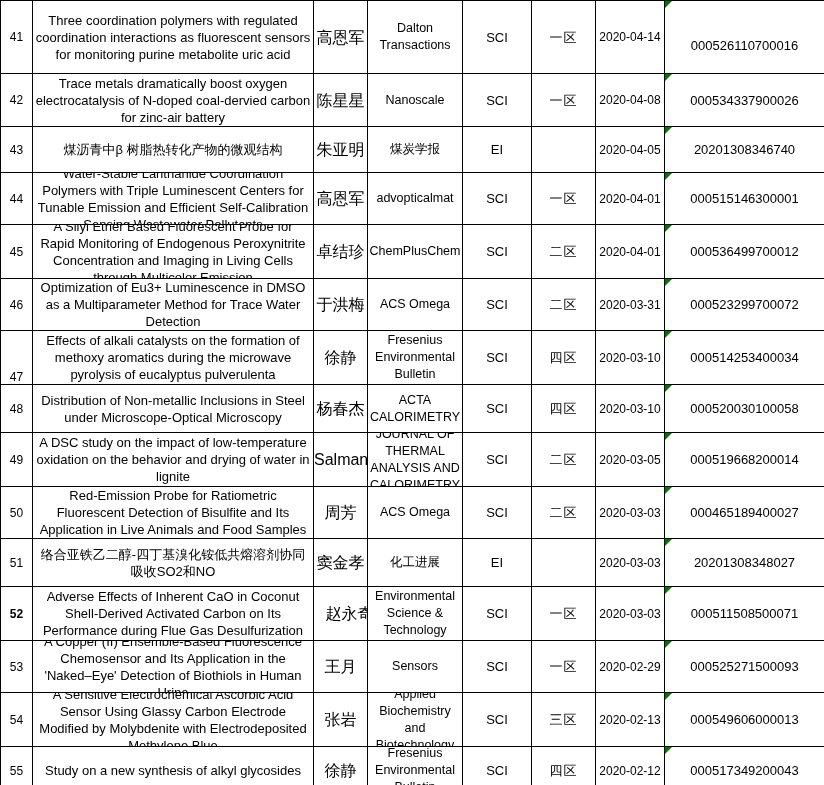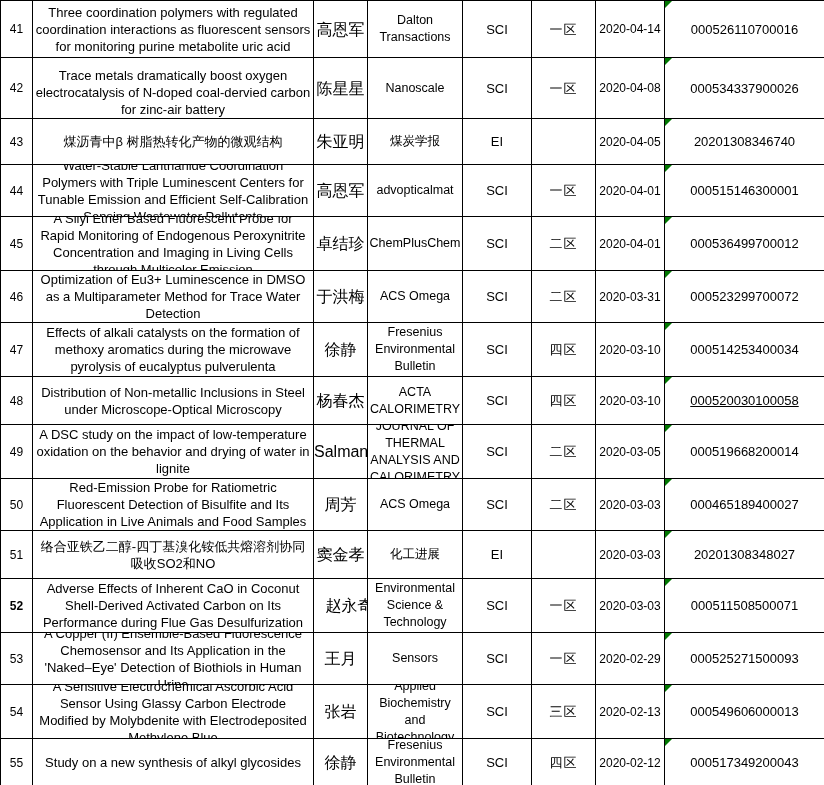--- a/index.html
+++ b/index.html
@@ -96,33 +96,33 @@
             <span class="txt cjk">一区</span>
           </div>
     </td>
     <td class="c-date">
       <div class="cellbox" style="height: 56px;">
             <span class="txt">2020-04-14</span>
           </div>
     </td>
     <td class="c-id">
       <span class="tri"></span>
-      <div class="cellbox" style="height: 56px;">
+      <div class="cellbox" style="height: 56px; margin-top: 16px;">
             <span class="txt">000526110700016</span>
           </div>
     </td>
   </tr>
       <tr style="height: 53px;">
     <td class="c-num">
       <div class="cellbox" style="height: 52px;">
             <span class="txt">42</span>
           </div>
     </td>
     <td class="c-title">
-      <div class="cellbox" style="height: 52px; margin-top: 8px;">
+      <div class="cellbox" style="height: 52px;">
             <span class="txt">Trace metals dramatically boost oxygen electrocatalysis of N-doped coal-dervied carbon for zinc-air battery</span>
           </div>
     </td>
     <td class="c-author">
       <div class="cellbox" style="height: 52px;">
             <span class="txt cjk">陈星星</span>
           </div>
     </td>
     <td class="c-journal">
       <div class="cellbox" style="height: 52px;">
@@ -318,21 +318,21 @@
     </td>
     <td class="c-id">
       <span class="tri"></span>
       <div class="cellbox" style="height: 51px;">
             <span class="txt">000523299700072</span>
           </div>
     </td>
   </tr>
       <tr style="height: 54px;">
     <td class="c-num">
-      <div class="cellbox" style="height: 53px;">
+      <div class="cellbox" style="height: 53px; align-items: flex-end;">
             <span class="txt">47</span>
           </div>
     </td>
     <td class="c-title">
       <div class="cellbox" style="height: 53px;">
             <span class="txt">Effects of alkali catalysts on the formation of methoxy aromatics during the microwave pyrolysis of eucalyptus pulverulenta</span>
           </div>
     </td>
     <td class="c-author">
       <div class="cellbox" style="height: 53px;">
@@ -397,21 +397,21 @@
             <span class="txt cjk">四区</span>
           </div>
     </td>
     <td class="c-date">
       <div class="cellbox" style="height: 47px;">
             <span class="txt">2020-03-10</span>
           </div>
     </td>
     <td class="c-id">
       <span class="tri"></span>
-      <div class="cellbox" style="height: 47px; text-decoration: underline;">
+      <div class="cellbox" style="height: 47px;">
             <span class="txt">000520030100058</span>
           </div>
     </td>
   </tr>
       <tr style="height: 54px;">
     <td class="c-num">
       <div class="cellbox" style="height: 53px;">
             <span class="txt">49</span>
           </div>
     </td>

